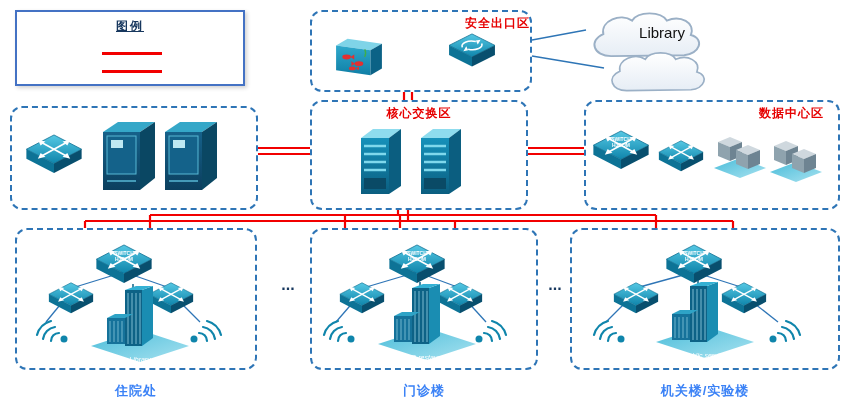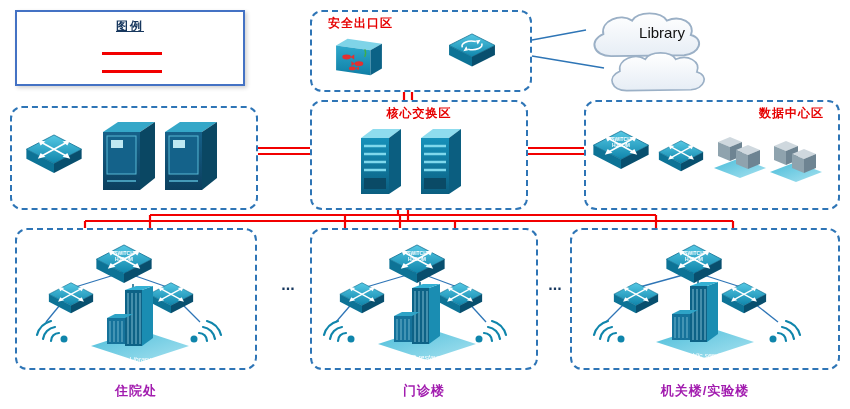--- a/index.html
+++ b/index.html
@@ -5,21 +5,21 @@
   html,body{margin:0;padding:0;background:#fff;}
   .canvas{position:relative;width:850px;height:409px;background:#ffffff;
           font-family:"Liberation Sans",sans-serif;overflow:hidden;}
   .zone{position:absolute;border:2px dashed #2e75b6;border-radius:12px;box-sizing:border-box;background:transparent;}
   .zone-title{position:absolute;color:#e60000;font-weight:bold;font-size:12px;letter-spacing:1px;}
   .legend-box{position:absolute;border:2px solid #4472c4;background:#fff;box-sizing:border-box;
               box-shadow:2px 2px 4px rgba(0,0,0,0.18);}
   .legend-title{position:absolute;width:100%;text-align:center;top:6px;color:#17375e;
                 font-size:12px;font-weight:bold;text-decoration:underline;letter-spacing:2px;}
   .legend-line{position:absolute;height:3px;background:#f20000;}
-  .zone-label{position:absolute;text-align:center;color:#a21caf;font-weight:bold;font-size:13px;letter-spacing:1px;}
+  .zone-label{position:absolute;text-align:center;color:#3b82f6;font-weight:bold;font-size:13px;letter-spacing:1px;}
   .ellipsis{position:absolute;color:#17375e;font-weight:bold;font-size:16px;}
   .cloud-label{position:absolute;text-align:center;color:#111111;}
   .icon{position:absolute;}
   .icon svg{width:100%;height:100%;display:block;}
   .flip svg{transform:scaleX(-1);}
   .dev-label{position:absolute;left:50%;top:6px;transform:translateX(-50%);width:32px;
              color:#ffffff;font-size:5px;line-height:6px;font-weight:bold;text-align:center;pointer-events:none;}
   .bldg-label{position:absolute;left:50%;bottom:5px;transform:translateX(-50%);
               color:#ffffff;font-size:7px;font-style:italic;white-space:nowrap;pointer-events:none;}
   .overlay{position:absolute;left:0;top:0;pointer-events:none;}
@@ -174,21 +174,21 @@
     </defs>
   </svg>
 
   <div class="legend-box" style="left:15px;top:10px;width:230px;height:76px;">
     <div class="legend-title">图例</div>
     <div class="legend-line" style="left:85px;top:40px;width:60px;"></div>
     <div class="legend-line" style="left:85px;top:58px;width:60px;"></div>
   </div>
 
   <div class="zone" style="left:310px;top:10px;width:222px;height:82px;">
-    <div class="zone-title" style="top:3px;left:16px;width:100%;text-align:left;">安全出口区</div>
+    <div class="zone-title" style="top:3px;left:0;width:100%;text-align:right;">安全出口区</div>
   </div>
 
   <div class="zone" style="left:10px;top:106px;width:248px;height:104px;"></div>
 
   <div class="zone" style="left:584px;top:100px;width:256px;height:110px;">
     <div class="zone-title" style="top:3px;right:14px;">数据中心区</div>
   </div>
 
   <div class="zone" style="left:310px;top:100px;width:218px;height:110px;">
     <div class="zone-title" style="top:3px;left:0;width:100%;text-align:center;">核心交换区</div>

